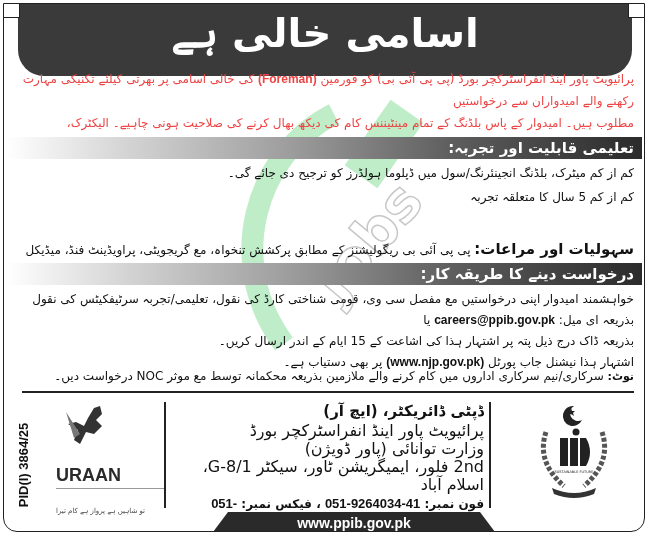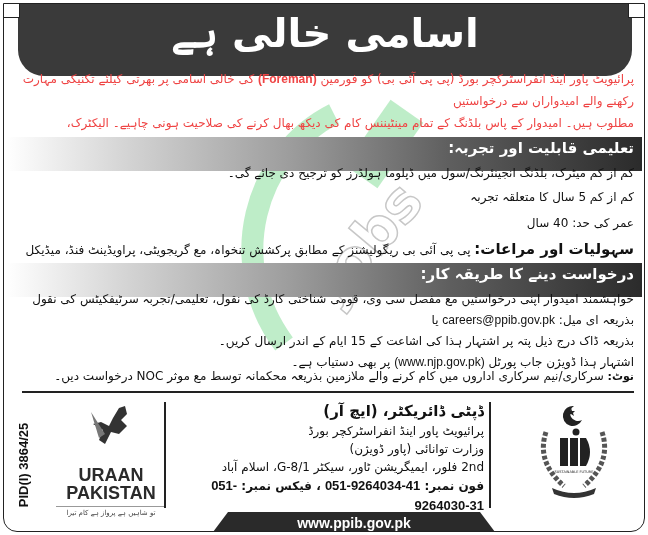--- a/index.html
+++ b/index.html
@@ -34,21 +34,21 @@
 
   .ur { direction: rtl; text-align: right; font-family: "DejaVu Sans", sans-serif; }
 
   .intro {
     position: absolute; left: 8px; right: 10px; top: 64px;
     font-size: 12px; line-height: 22px; color: #ef4444;
   }
   .intro .latin { direction: ltr; unicode-bidi: embed; font-family: "Liberation Sans", sans-serif; font-weight: bold; }
 
   .section-bar {
-    position: absolute; left: 2px; right: 2px; height: 34px;
+    position: absolute; left: 2px; right: 2px; height: 22px;
     background: linear-gradient(to right, #ffffff 0%, #d6d6d6 18%, #9c9c9c 45%, #5e5e5e 70%, #2b2b2b 100%);
   }
   .section-bar .label {
     position: absolute; right: 8px; top: 0; color: #fff; font-size: 15px; font-weight: bold;
     line-height: 22px; direction: rtl;
   }
 
   .qual {
     position: absolute; right: 10px; width: 420px;
     font-size: 12px; line-height: 22px;
@@ -57,48 +57,48 @@
   .benefits {
     position: absolute; left: 8px; right: 10px; top: 234px;
     font-size: 12px; line-height: 22px;
   }
   .benefits .head { font-weight: bold; font-size: 15px; }
 
   .apply {
     position: absolute; left: 8px; right: 10px; top: 285px;
     font-size: 12px; line-height: 21px;
   }
-  .apply .latin { direction: ltr; unicode-bidi: embed; font-family: "Liberation Sans", sans-serif; font-weight: normal; }
+  .apply .latin { direction: ltr; unicode-bidi: embed; font-family: "Liberation Sans", sans-serif; font-weight: bold; }
 
   .note {
     position: absolute; left: 8px; right: 10px; top: 361px;
     font-size: 12px; line-height: 22px;
   }
   .note .head { font-weight: bold; font-size: 11px; }
 
   .rule { position: absolute; left: 18px; right: 10px; top: 387px; height: 1.5px; background: #222; }
 
   .footer-left {
     position: absolute; left: 6px; top: 392px; width: 168px; height: 120px;
   }
   .pid {
     position: absolute; left: -40px; top: 60px; width: 110px; height: 18px;
     transform: rotate(-90deg); font-family: "Liberation Sans", sans-serif;
     font-size: 13px; font-weight: bold; color: #111; text-align: center;
   }
-  .uraan-logo { position: absolute; left: 46px; top: 8px; width: 110px; text-align: center; }
+  .uraan-logo { position: absolute; left: 46px; top: 8px; width: 110px; text-align: left; }
   .uraan-name { font-family: "Liberation Sans", sans-serif; font-weight: bold; font-size: 18px; line-height: 18px; color: #2a2a2a; }
-  .uraan-tag { font-size: 7px; color: #444; direction: rtl; margin-top: 4px; padding-top: 2px; border-top: 1px solid #999; }
+  .uraan-tag { font-size: 7px; color: #444; direction: rtl; margin-top: 4px; padding-top: 18px; border-top: 1px solid #999; }
 
   .vline { position: absolute; width: 1.5px; background: #222; top: 398px; height: 106px; }
 
   .footer-center {
     position: absolute; left: 182px; top: 396px; width: 298px; 
   }
-  .footer-center .line { direction: rtl; font-size: 12px; line-height: 18px; }
+  .footer-center .line { direction: rtl; font-size: 16px; line-height: 18px; }
   .footer-center .line.big { font-size: 15px; font-weight: bold; line-height: 22px; }
   .footer-center .phones { font-size: 12px; line-height: 20px; font-weight: bold; direction: rtl; }
   .footer-center .phones .num { font-family: "Liberation Sans", sans-serif; direction: ltr; unicode-bidi: embed; font-size: 13px; }
 
   .url-tab {
     position: absolute; left: 200px; top: 508px; width: 300px; height: 32px;
     background: #2a2a2a; color: #fff; text-align: center;
     font-family: "Liberation Sans", sans-serif; font-weight: bold; font-size: 14px; line-height: 22px;
     clip-path: polygon(8% 0, 92% 0, 100% 100%, 0 100%);
   }
@@ -131,60 +131,58 @@
       <span>کی خالی اسامی پر بھرتی کیلئے تکنیکی مہارت رکھنے والے امیدواران سے درخواستیں</span>
     </div>
     <div>مطلوب ہیں۔ امیدوار کے پاس بلڈنگ کے تمام مینٹیننس کام کی دیکھ بھال کرنے کی صلاحیت ہونی چاہیے۔ الیکٹرک، ائرکنڈیشننگ اور ٹیلی فون ایکسچینج سسٹم کے</div>
   </div>
 
   <div class="section-bar" style="top:133px;">
     <span class="label">تعلیمی قابلیت اور تجربہ:</span>
   </div>
   <div class="qual ur" style="top:158px;">کم از کم میٹرک، بلڈنگ انجینئرنگ/سول میں ڈپلوما ہولڈرز کو ترجیح دی جائے گی۔</div>
   <div class="qual ur" style="top:182px;">کم از کم 5 سال کا متعلقہ تجربہ</div>
-  <div class="qual ur" style="top:208px;">عمر کی حد: 40 سال</div>
 
   <div class="benefits ur">
     <span class="head">سہولیات اور مراعات:</span>
     <span>پی پی آئی بی ریگولیشنز کے مطابق پرکشش تنخواہ، مع گریجویٹی، پراویڈینٹ فنڈ، میڈیکل اور دیگر مراعات</span>
   </div>
 
   <div class="section-bar" style="top:259px;">
     <span class="label">درخواست دینے کا طریقہ کار:</span>
   </div>
   <div class="apply ur">
     <div>
       <span>خواہشمند امیدوار اپنی درخواستیں مع مفصل سی وی، قومی شناختی کارڈ کی نقول، تعلیمی/تجربہ سرٹیفکیٹس کی نقول بذریعہ ای میل:</span>
       <span class="latin">careers@ppib.gov.pk</span>
       <span>یا</span>
     </div>
     <div>بذریعہ ڈاک درج ذیل پتہ پر اشتہار ہذا کی اشاعت کے 15 ایام کے اندر ارسال کریں۔</div>
     <div>
-      <span>اشتہار ہذا ڈویژن جاب پورٹل</span>
+      <span>اشتہار ہذا نیشنل جاب پورٹل</span>
       <span class="latin">(www.njp.gov.pk)</span>
       <span>پر بھی دستیاب ہے۔</span>
     </div>
   </div>
 
   <div class="note ur">
     <span class="head">نوٹ:</span>
     <span>سرکاری/نیم سرکاری اداروں میں کام کرنے والے ملازمین بذریعہ محکمانہ توسط مع موثر NOC درخواست دیں۔</span>
   </div>
 
   <div class="rule"></div>
 
   <div class="footer-left">
     <div class="pid">PID(I) 3864/25</div>
     <div class="uraan-logo">
       <svg width="60" height="58" viewBox="0 0 60 58">
         <path d="M38 4 L44 2 L46 10 L40 16 L46 22 L38 30 L30 28 L24 40 L18 36 L22 26 L12 20 L20 18 L28 22 L32 14 Z" fill="#333"></path>
         <path d="M10 8 L24 30 L18 34 Z" fill="#777"></path>
       </svg>
       <div class="uraan-name">URAAN</div>
-      <div class="uraan-name">PAKISTAN</div>
       <div class="uraan-tag">تو شاہیں ہے پرواز ہے کام تیرا</div>
     </div>
   </div>
 
   <div class="vline" style="left:160px;"></div>
   <div class="vline" style="left:485px;"></div>
 
   <div class="footer-center">
     <div class="line big">ڈپٹی ڈائریکٹر، (ایچ آر)</div>
     <div class="line">پرائیویٹ پاور اینڈ انفراسٹرکچر بورڈ</div>

